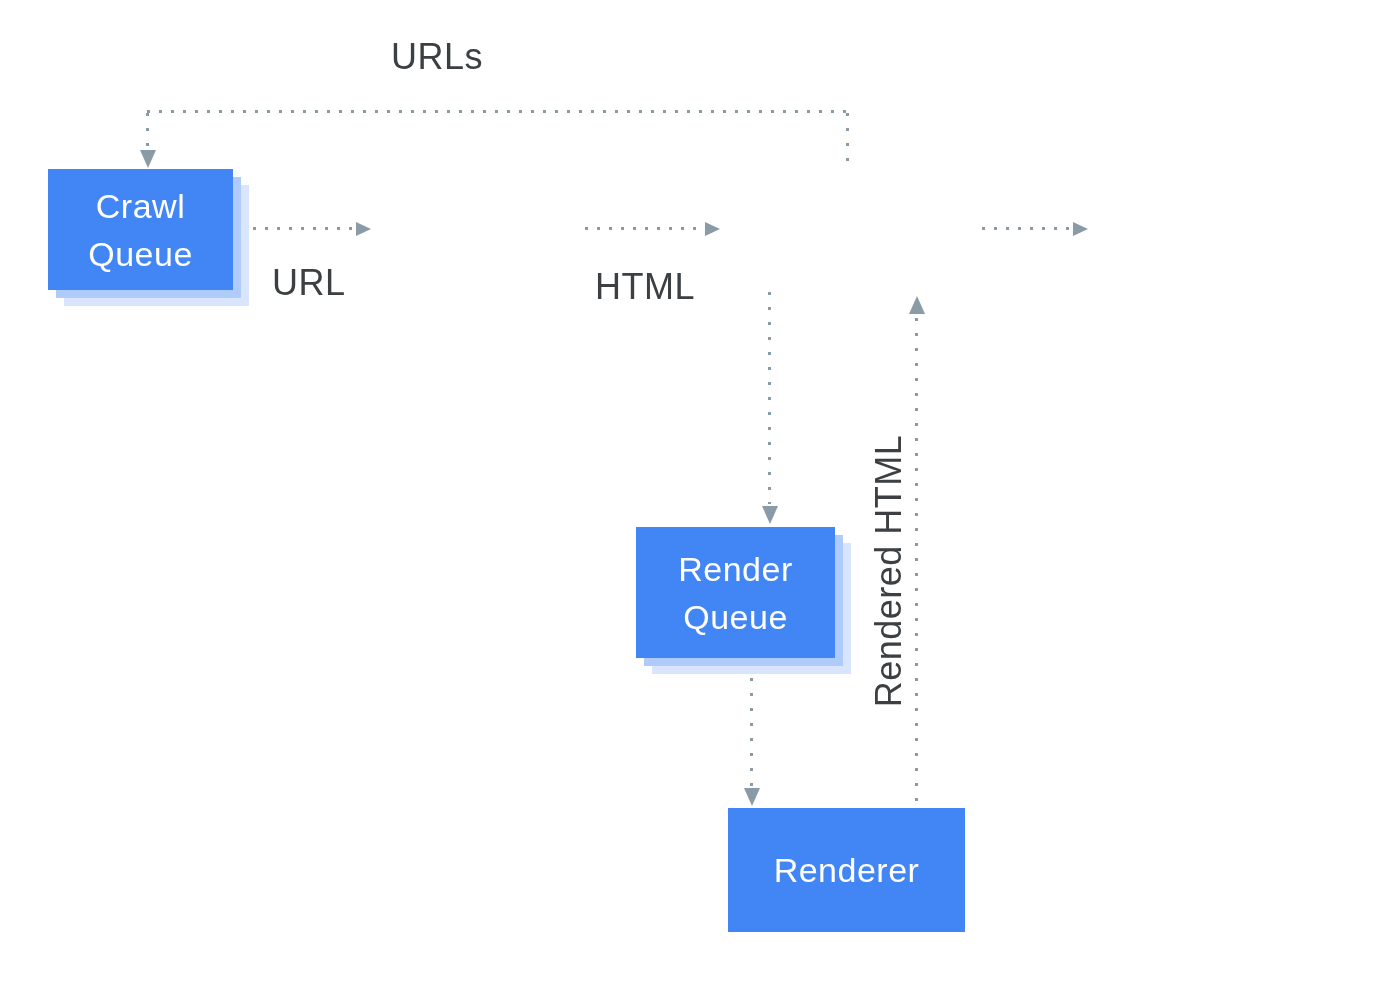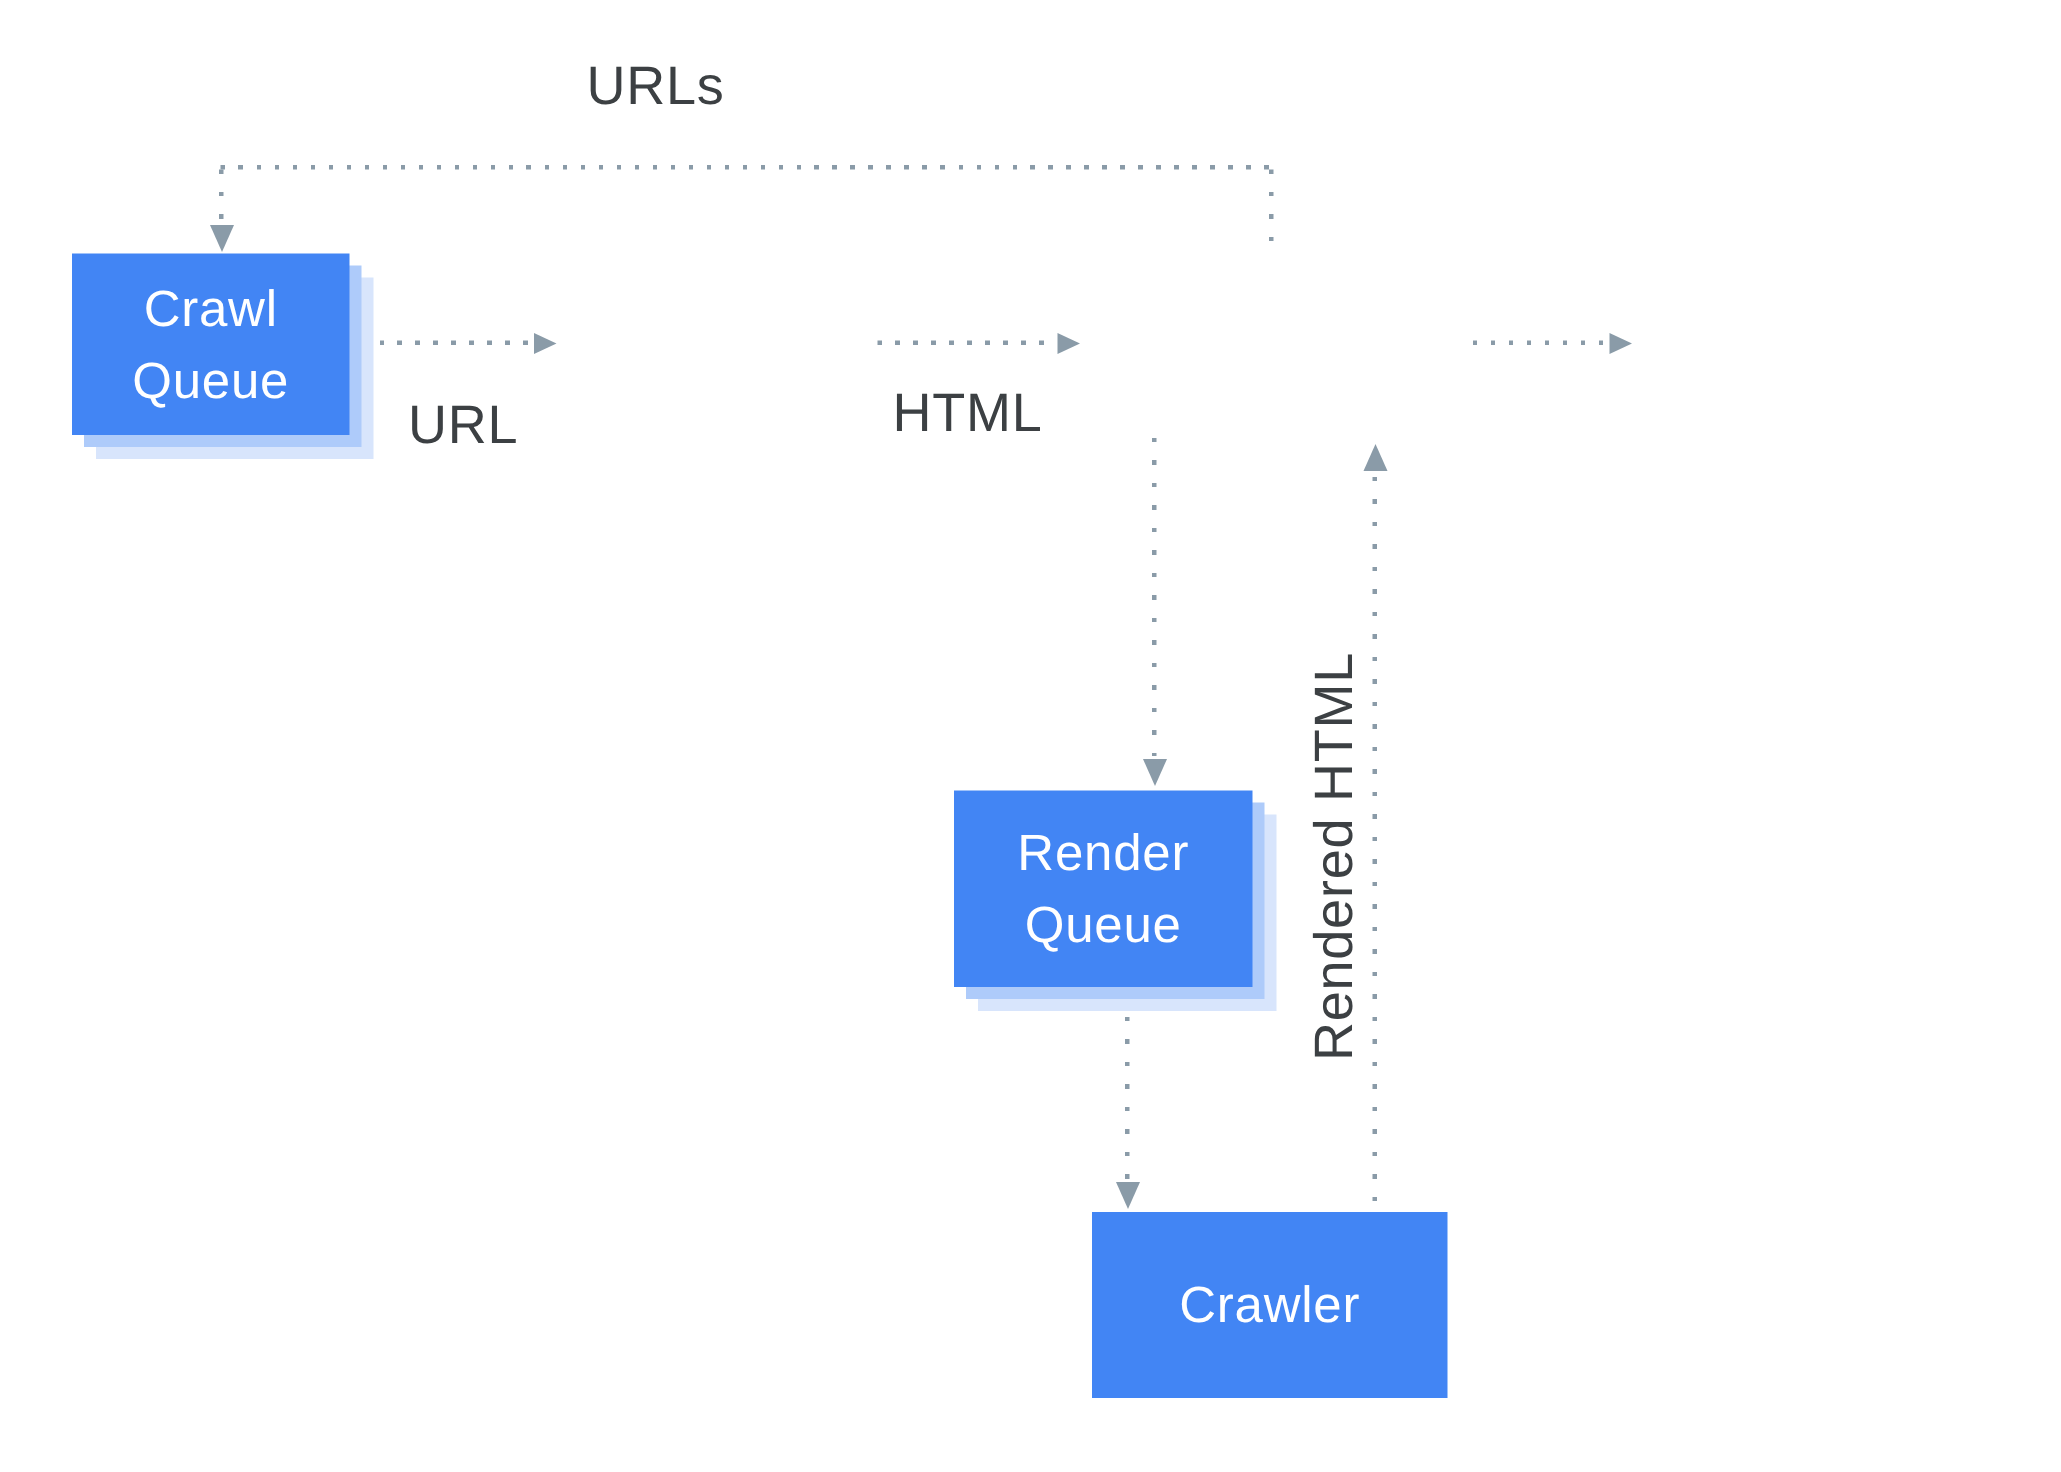--- a/index.html
+++ b/index.html
@@ -79,21 +79,21 @@
   #e6-arrow{left:909px;top:296px;}
   
   .edge-label{
     position:absolute;
     color:var(--label-text);
     font-size:36px;font-weight:500;letter-spacing:.5px;
     white-space:nowrap;
   }
   #label-urls{left:391px;top:36px;}
   #label-url{left:272px;top:262px;}
-  #label-html{left:595px;top:254px;}
+  #label-html{left:595px;top:266px;}
   #label-rendered-html{
     left:739px;top:551px;width:300px;height:40px;
     text-align:center;line-height:40px;
     transform:rotate(-90deg);
     transform-origin:center center;
   }
 </style>
 </head>
 <body>
 
@@ -143,17 +143,17 @@
     <div class="shadow outer"></div>
     <div class="shadow inner"></div>
     <div class="face">
       <span>Render</span>
       <span>Queue</span>
     </div>
   </div>
 
   <div class="node" id="node-renderer">
     <div class="face">
-      <span>Crawler</span>
+      <span>Renderer</span>
     </div>
   </div>
 
 </div>
 
 </body></html>

